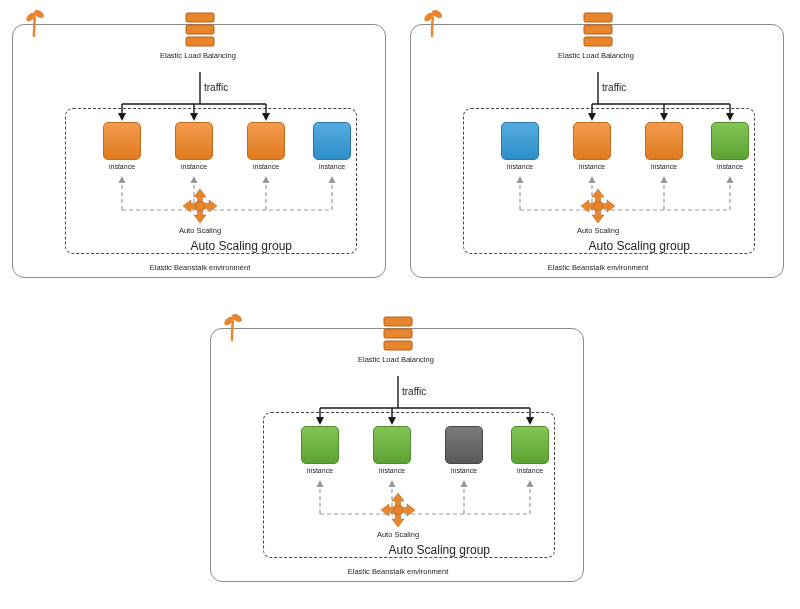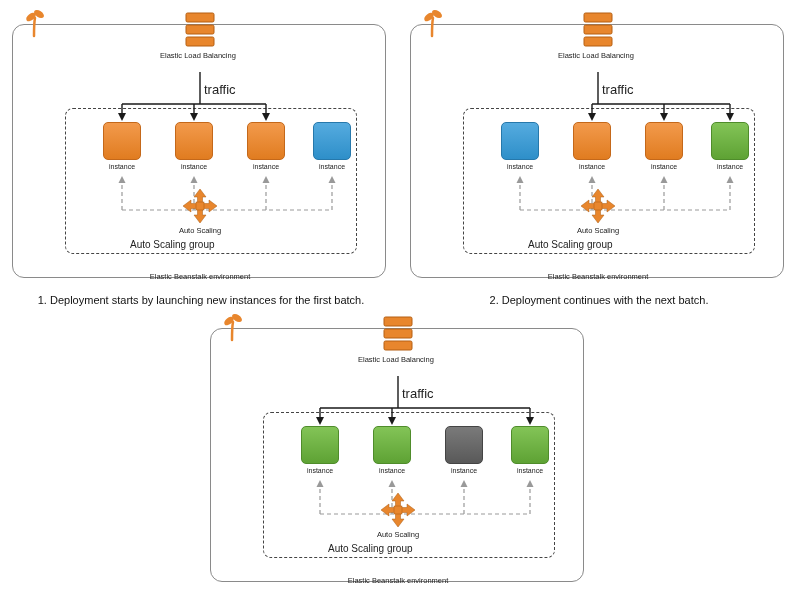--- a/index.html
+++ b/index.html
@@ -13,31 +13,31 @@
          border:1px dashed #444;border-radius:8px;box-sizing:border-box;}
   .connectors{position:absolute;left:0;top:0;}
   .tline{stroke:#1a1a1a;stroke-width:1.4;fill:none;}
   .tarrow{fill:#1a1a1a;}
   .dline{stroke:#999;stroke-width:1.2;fill:none;stroke-dasharray:4 3;}
   .darrow{fill:#999;}
   .corner-icon{position:absolute;left:14px;top:2px;}
   .elb-icon{position:absolute;left:172px;top:4px;}
   .elb-label{position:absolute;left:150px;top:45px;width:80px;text-align:left;
              font-size:7.5px;line-height:1.3;color:#222;}
-  .traffic-label{position:absolute;left:194px;top:76px;font-size:13px;color:#222;}
+  .traffic-label{position:absolute;left:194px;top:76px;font-size:10px;color:#222;}
   .inst{position:absolute;top:116px;width:38px;height:38px;border-radius:5px;box-sizing:border-box;}
   [data-color="orange"]{background:linear-gradient(180deg,#F29A4C 0%,#E07C20 100%);border:1px solid #C4681A;}
   [data-color="blue"]{background:linear-gradient(180deg,#55ABDF 0%,#2E8FC9 100%);border:1px solid #2678AB;}
   [data-color="green"]{background:linear-gradient(180deg,#83C457 0%,#5EA234 100%);border:1px solid #4F8C2B;}
   [data-color="gray"]{background:linear-gradient(180deg,#7A7A7A 0%,#595959 100%);border:1px solid #444444;}
   .inst-label{position:absolute;top:157px;width:60px;text-align:center;font-size:7px;color:#222;}
   .as-icon{position:absolute;left:171px;top:181px;}
   .as-label{position:absolute;left:150px;top:220px;width:80px;text-align:center;font-size:7.5px;color:#222;}
-  .asg-label{position:absolute;left:120px;top:233px;width:162px;text-align:left;font-size:10px;color:#222;}
-  .env-label{position:absolute;left:100px;top:266px;width:180px;text-align:center;font-size:7.5px;color:#222;}
+  .asg-label{position:absolute;left:120px;top:233px;width:162px;text-align:right;font-size:12px;color:#222;}
+  .env-label{position:absolute;left:100px;top:257px;width:180px;text-align:center;font-size:7.5px;color:#222;}
   .caption{margin-top:8px;width:382px;text-align:center;font-size:11px;color:#111;}
   .as-arrow{fill:#E8862D;stroke:#A85A10;stroke-width:0.5;}
   .elb-bar{fill:#E8862D;stroke:#B55F12;stroke-width:1;}
   .sprout{fill:#E8862D;}
 </style>
 </head>
 <body>
 
 <div class="panel-wrap" style="left:10px;top:6px;">
   <div class="panel">
@@ -78,21 +78,20 @@
       <polygon class="as-arrow" points="19,2 25,10 21.5,10 21.5,16 16.5,16 16.5,10 13,10"></polygon>
       <polygon class="as-arrow" points="19,36 25,28 21.5,28 21.5,22 16.5,22 16.5,28 13,28"></polygon>
       <polygon class="as-arrow" points="2,19 10,13 10,16.5 16,16.5 16,21.5 10,21.5 10,25"></polygon>
       <polygon class="as-arrow" points="36,19 28,13 28,16.5 22,16.5 22,21.5 28,21.5 28,25"></polygon>
       <rect class="as-arrow" x="15" y="15" width="8" height="8"></rect>
     </svg>
     <div class="as-label">Auto Scaling</div>
     <div class="asg-label">Auto Scaling group</div>
     <div class="env-label">Elastic Beanstalk environment</div>
   </div>
-  <div class="caption">1. Deployment starts by launching new instances for the first batch.</div>
 </div>
 
 <div class="panel-wrap" style="left:408px;top:6px;">
   <div class="panel">
     <div class="frame"></div>
     <div class="asg-box"></div>
     <svg class="connectors" width="380" height="280" viewBox="0 0 380 280">
       <path class="tline" d="M190 66 V98 M184 98 H322 M184 98 V107 M256 98 V107 M322 98 V107"></path>
       <polygon class="tarrow" points="180,107 188,107 184,115"></polygon>
       <polygon class="tarrow" points="252,107 260,107 256,115"></polygon>
@@ -127,21 +126,20 @@
       <polygon class="as-arrow" points="19,2 25,10 21.5,10 21.5,16 16.5,16 16.5,10 13,10"></polygon>
       <polygon class="as-arrow" points="19,36 25,28 21.5,28 21.5,22 16.5,22 16.5,28 13,28"></polygon>
       <polygon class="as-arrow" points="2,19 10,13 10,16.5 16,16.5 16,21.5 10,21.5 10,25"></polygon>
       <polygon class="as-arrow" points="36,19 28,13 28,16.5 22,16.5 22,21.5 28,21.5 28,25"></polygon>
       <rect class="as-arrow" x="15" y="15" width="8" height="8"></rect>
     </svg>
     <div class="as-label">Auto Scaling</div>
     <div class="asg-label">Auto Scaling group</div>
     <div class="env-label">Elastic Beanstalk environment</div>
   </div>
-  <div class="caption">2. Deployment continues with the next batch.</div>
 </div>
 
 <div class="panel-wrap" style="left:208px;top:310px;">
   <div class="panel">
     <div class="frame"></div>
     <div class="asg-box"></div>
     <svg class="connectors" width="380" height="280" viewBox="0 0 380 280">
       <path class="tline" d="M190 66 V98 M112 98 H322 M112 98 V107 M184 98 V107 M322 98 V107"></path>
       <polygon class="tarrow" points="108,107 116,107 112,115"></polygon>
       <polygon class="tarrow" points="180,107 188,107 184,115"></polygon>

